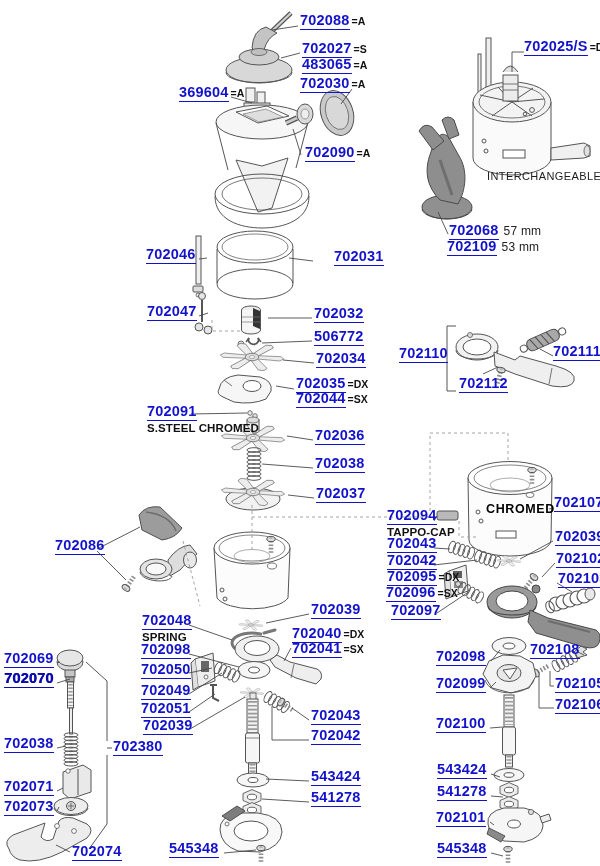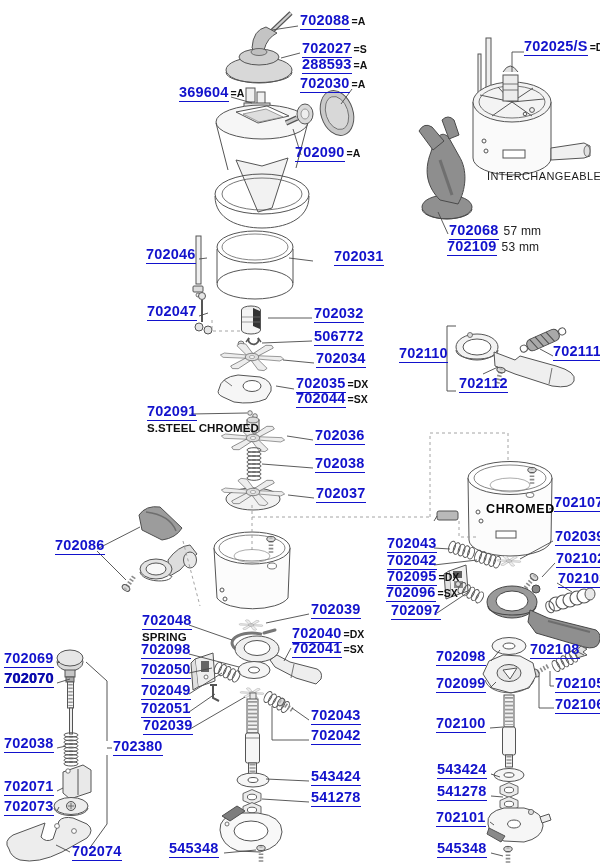--- a/index.html
+++ b/index.html
@@ -380,42 +380,43 @@
            M491,661 L500,650 M584,655 L578,652 M490,688 L496,682
            M554,686 L550,686 L550,671 M554,708 L539,708 L539,676
            M490,728 L503,727 M491,774 L500,777 M491,796 L503,797 M490,822 L494,825 M491,853 L503,856" fill="none" stroke="#4a4a4a" stroke-width="0.9"></path>
 
   <path d="M86,662 L107,681 L107,741 M107,748 L112,748 M107,755 L107,824 L89,849" fill="none" stroke="#555" stroke-width="1"></path>
 </svg>
 
 <div style="position:absolute;left:0;top:0;width:600px;height:846px;">
       <div class="plabel" style="left: 300px; top: 12px;"><span class="pnum">702088</span><span class="psuf">=A</span></div>
       <div class="plabel" style="left: 302px; top: 40px;"><span class="pnum">702027</span><span class="psuf">=S</span></div>
-      <div class="plabel" style="left: 302px; top: 56px;"><span class="pnum">288593</span><span class="psuf">=A</span></div>
+      <div class="plabel" style="left: 302px; top: 56px;"><span class="pnum">483065</span><span class="psuf">=A</span></div>
       <div class="plabel" style="left: 300px; top: 75px;"><span class="pnum">702030</span><span class="psuf">=A</span></div>
       <div class="plabel" style="left: 179px; top: 84px;"><span class="pnum">369604</span><span class="psuf">=A</span></div>
-      <div class="plabel" style="left: 295px; top: 144px;"><span class="pnum">702090</span><span class="psuf">=A</span></div>
+      <div class="plabel" style="left: 305px; top: 144px;"><span class="pnum">702090</span><span class="psuf">=A</span></div>
       <div class="plabel" style="left: 524px; top: 38px;"><span class="pnum">702025/S</span><span class="psuf">=DX</span></div>
       <div class="plabel" style="left: 449px; top: 222px;"><span class="pnum">702068</span><span class="psuf size">57 mm</span></div>
       <div class="plabel" style="left: 447px; top: 238px;"><span class="pnum">702109</span><span class="psuf size">53 mm</span></div>
       <div class="plabel" style="left: 146px; top: 246px;"><span class="pnum">702046</span></div>
       <div class="plabel" style="left: 334px; top: 248px; text-align: center;"><span class="pnum">702031</span></div>
       <div class="plabel" style="left: 147px; top: 303px;"><span class="pnum">702047</span></div>
       <div class="plabel" style="left: 314px; top: 305px;"><span class="pnum">702032</span></div>
       <div class="plabel" style="left: 314px; top: 328px;"><span class="pnum">506772</span></div>
       <div class="plabel" style="left: 316px; top: 350px;"><span class="pnum">702034</span></div>
       <div class="plabel" style="left: 296px; top: 375px;"><span class="pnum">702035</span><span class="psuf">=DX</span></div>
       <div class="plabel" style="left: 296px; top: 390px;"><span class="pnum">702044</span><span class="psuf">=SX</span></div>
       <div class="plabel" style="left: 147px; top: 403px;"><span class="pnum">702091</span><div class="pnote">S.STEEL CHROMED</div></div>
       <div class="plabel" style="left: 315px; top: 427px;"><span class="pnum">702036</span></div>
       <div class="plabel" style="left: 315px; top: 455px;"><span class="pnum">702038</span></div>
       <div class="plabel" style="left: 316px; top: 485px;"><span class="pnum">702037</span></div>
       <div class="plabel" style="left: 399px; top: 345px;"><span class="pnum">702110</span></div>
       <div class="plabel" style="left: 553px; top: 343px;"><span class="pnum">702111</span></div>
       <div class="plabel" style="left: 459px; top: 375px;"><span class="pnum">702112</span></div>
+      <div class="plabel" style="left: 387px; top: 507px;"><span class="pnum">702094</span><div class="pnote">TAPPO-CAP</div></div>
       <div class="plabel" style="left: 554px; top: 494px;"><span class="pnum">702107</span></div>
       <div class="plabel" style="left: 555px; top: 528px;"><span class="pnum">702039</span></div>
       <div class="plabel" style="left: 387px; top: 535px;"><span class="pnum">702043</span></div>
       <div class="plabel" style="left: 387px; top: 552px;"><span class="pnum">702042</span></div>
       <div class="plabel" style="left: 556px; top: 550px;"><span class="pnum">702102</span></div>
       <div class="plabel" style="left: 387px; top: 568px;"><span class="pnum">702095</span><span class="psuf">=DX</span></div>
       <div class="plabel" style="left: 386px; top: 584px;"><span class="pnum">702096</span><span class="psuf">=SX</span></div>
       <div class="plabel" style="left: 558px; top: 570px;"><span class="pnum">702103</span></div>
       <div class="plabel" style="left: 391px; top: 602px;"><span class="pnum">702097</span></div>
       <div class="plabel" style="left: 55px; top: 537px;"><span class="pnum">702086</span></div>

